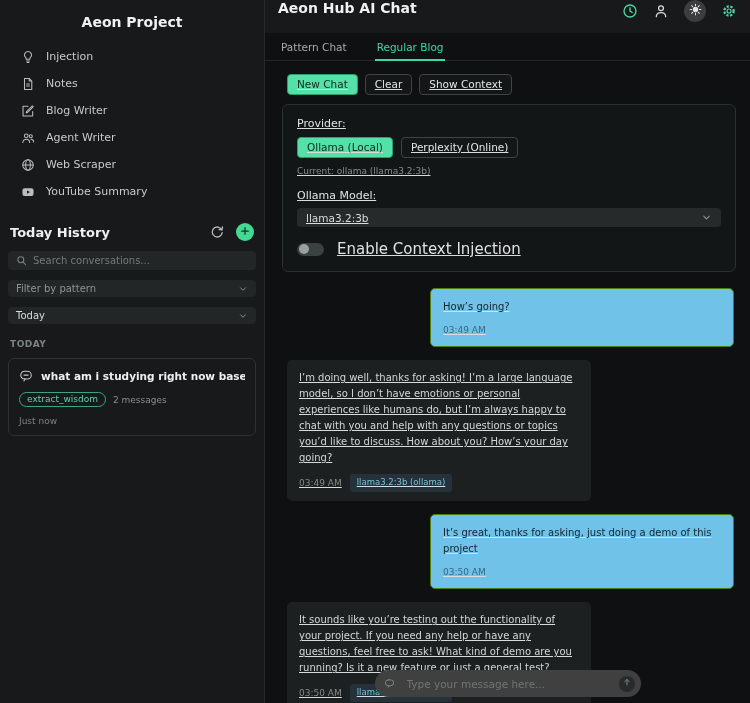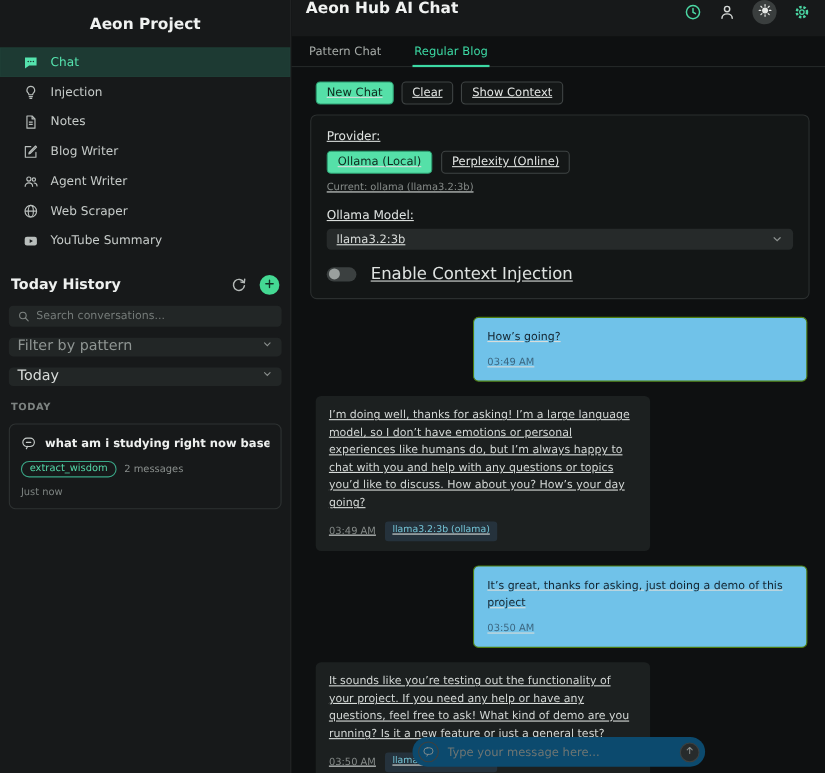--- a/index.html
+++ b/index.html
@@ -50,22 +50,22 @@
     position:absolute; left:8px; top:4px; width:11px; height:11px; color:#7d8381;
   }
   .search-input {
     width:100%; height:19px; background:#222626; border:none; border-radius:4px;
     color:#d8dcda; font-size:10px; padding:0 8px 0 25px; outline:none;
     font-family:inherit;
   }
   .search-input::placeholder { color:#757b79; }
   .select {
     height:17px; background:#222626; border-radius:4px;
-    display:flex; justify-content:space-between;
-    padding:0 8px; font-size:13px; margin-top:10px; cursor:pointer;
+    display:flex; align-items:center; justify-content:space-between;
+    padding:0 8px; font-size:10px; margin-top:10px; cursor:pointer;
   }
   .select .icon { width:10px; height:10px; color:#8a8f8d; }
   .select.muted { color:#8f9593; }
   .group-label {
     font-size:9px; font-weight:bold; color:#7d8381;
     letter-spacing:.5px; margin:15px 2px 9px;
   }
   .conv-card {
     border:1px solid #2e3232; border-radius:6px; padding:10px 10px 9px;
     cursor:pointer;
@@ -162,21 +162,21 @@
   .msg.assistant .msg-time { color:#858a88; }
   .msg-meta { display:flex; align-items:center; gap:8px; margin-top:8px; }
   .msg-meta .msg-time { margin-top:0; }
   .model-badge {
     background:#25323c; color:#74c4d6; font-size:8.5px;
     padding:2px 7px; border-radius:3px;
   }
 
   .composer {
     position:absolute; bottom:6px; left:50%; transform:translateX(-50%);
-    width:266px; height:27px; background:#0c4a6e; border-radius:14px;
+    width:266px; height:27px; background:#404040; border-radius:14px;
     display:flex; align-items:center; gap:8px; padding:0 5px;
   }
   .composer-icon {
     width:19px; height:19px; border-radius:50%; border:1px solid #3c4141;
     display:flex; align-items:center; justify-content:center;
     color:#8a8f8d; flex:none;
   }
   .composer-icon svg { width:11px; height:11px; }
   .composer-input {
     flex:1; background:transparent; border:none; outline:none;
@@ -192,31 +192,20 @@
 </style>
 </head>
 <body>
 
 <div class="app">
 
   <aside class="sidebar">
     <div class="sidebar-title">Aeon Project</div>
 
     <nav>
-      <div class="nav-item active">
-        <span class="icon">
-          <svg viewBox="0 0 24 24">
-              <path d="M3 4h18v12.5H9.5L3 21z" fill="currentColor"></path>
-              <circle cx="8" cy="10" r="1.2" fill="#1d3a33"></circle>
-              <circle cx="12" cy="10" r="1.2" fill="#1d3a33"></circle>
-              <circle cx="16" cy="10" r="1.2" fill="#1d3a33"></circle>
-            </svg>
-        </span>
-        <span>Chat</span>
-      </div>
       <div class="nav-item">
         <span class="icon">
           <svg viewBox="0 0 24 24" fill="none" stroke="currentColor" stroke-width="1.8" stroke-linecap="round" stroke-linejoin="round">
               <path d="M12 2.5a6 6 0 0 1 3.9 10.6c-.8.7-.9 1.6-.9 2.6h-6c0-1-.1-1.9-.9-2.6A6 6 0 0 1 12 2.5z"></path>
               <path d="M9.5 18.7h5M10.5 21.3h3"></path>
             </svg>
         </span>
         <span>Injection</span>
       </div>
       <div class="nav-item">

